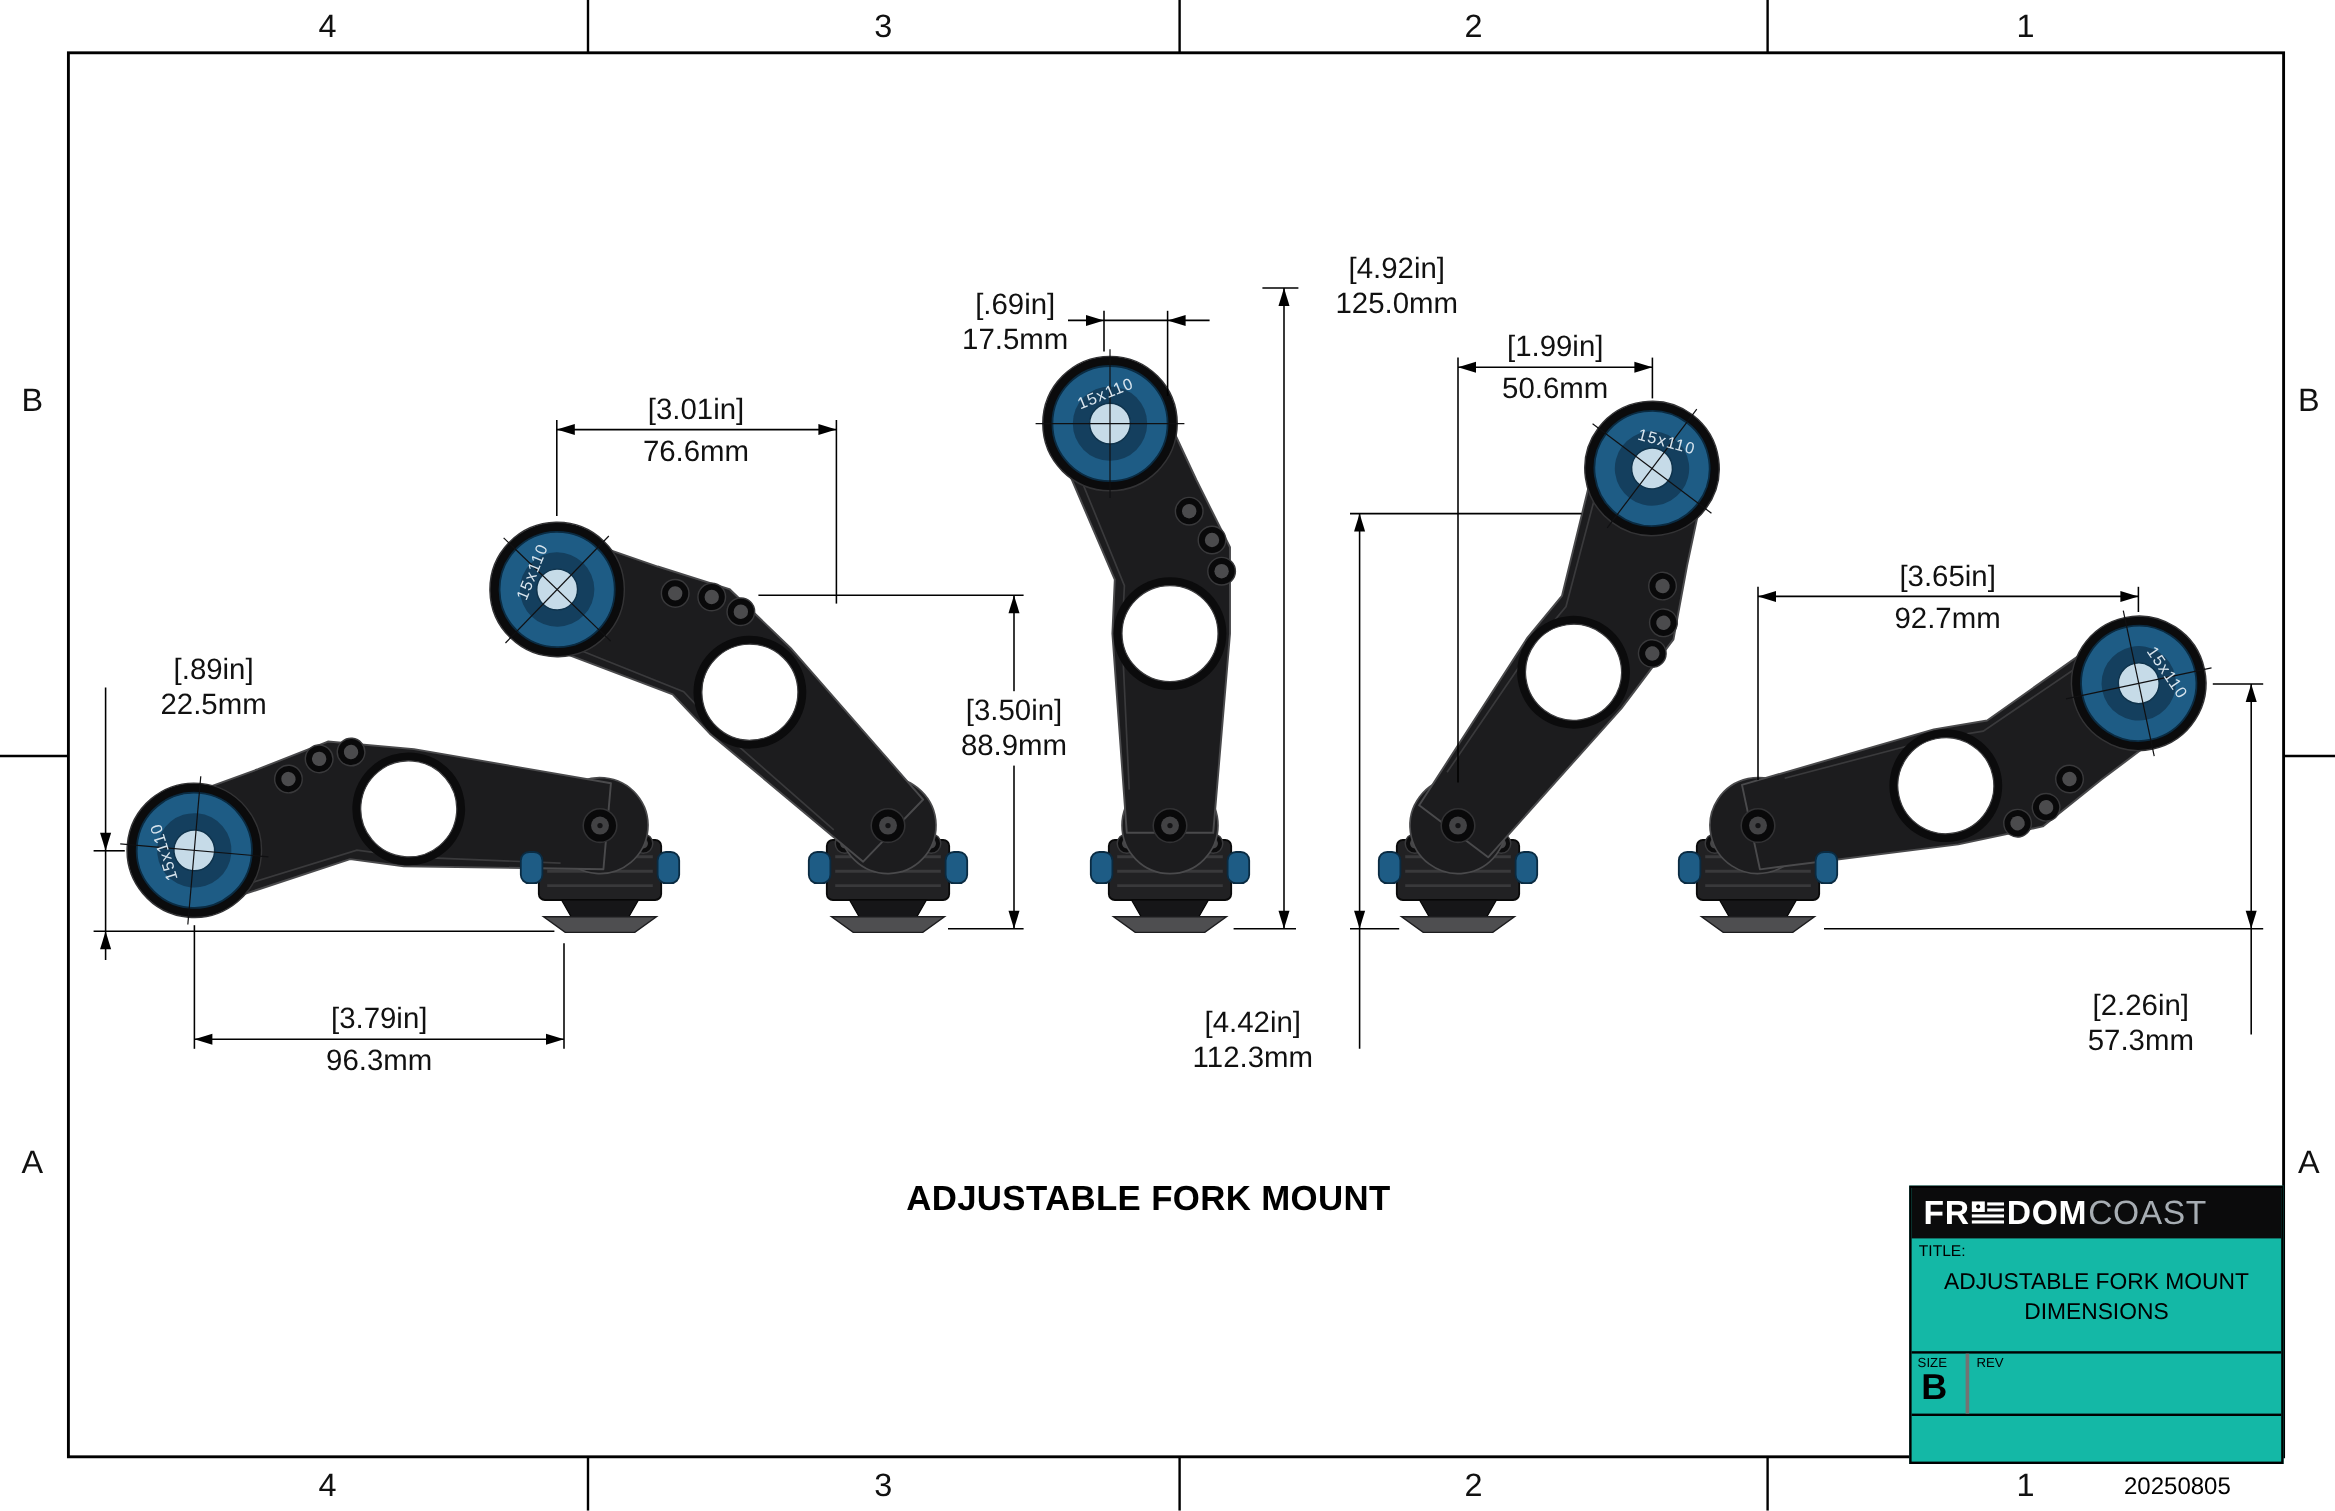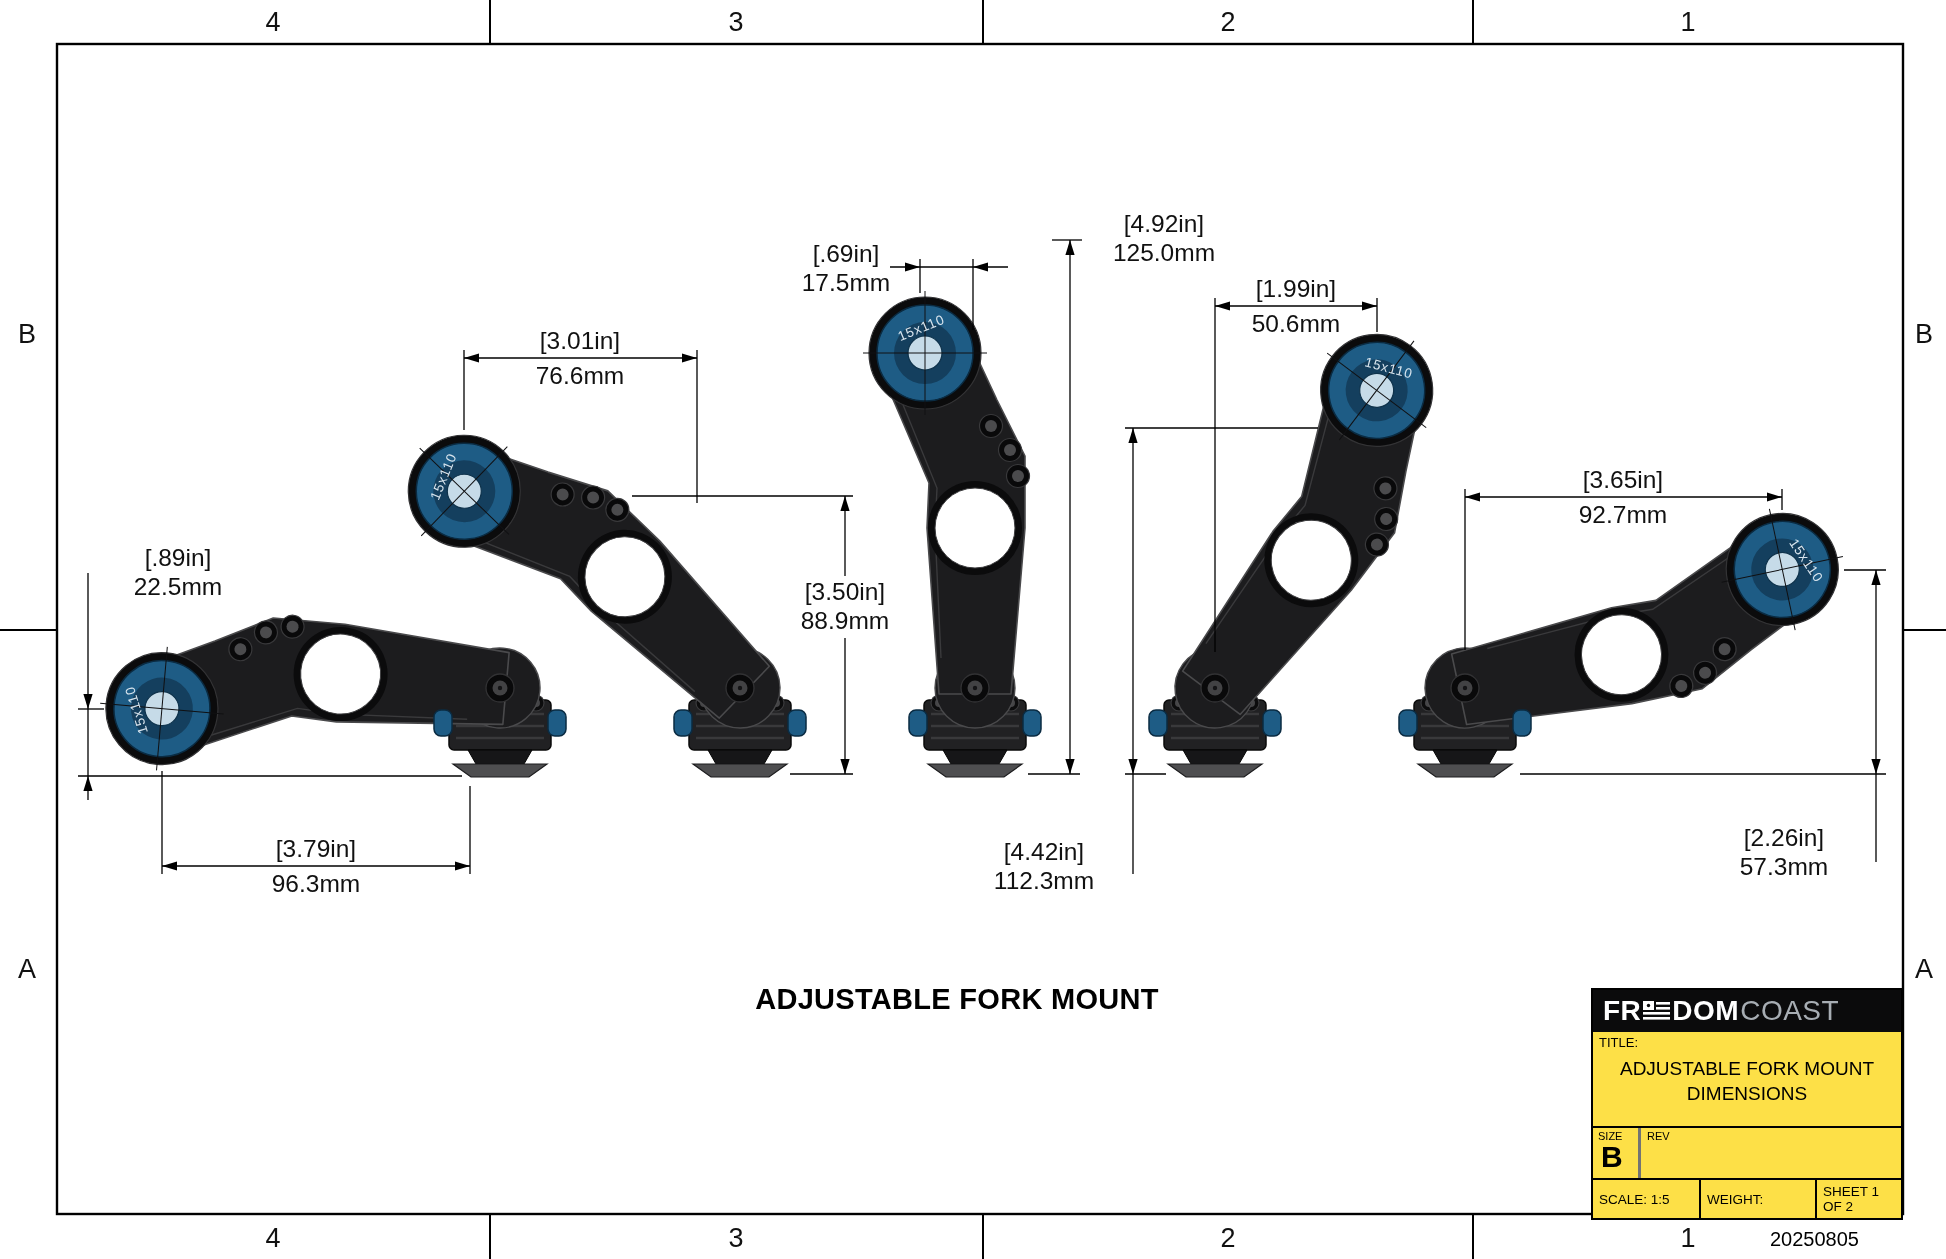--- a/index.html
+++ b/index.html
@@ -1,20 +1,20 @@
 <!DOCTYPE html>
 <html><head>
 <meta charset="utf-8">
 <style>
   *{margin:0;padding:0;box-sizing:border-box}
   html,body{width:1946px;height:1259px;background:#fff;font-family:"Liberation Sans",sans-serif;overflow:hidden;position:relative;color:#000}
   svg.canvas{position:absolute;left:0;top:0}
   .zone{position:absolute;font-size:27px;transform:translate(-50%,-50%);color:#111}
   .note{position:absolute;left:657px;top:980px;width:600px;text-align:center;font-weight:bold;font-size:29px;line-height:1.35;letter-spacing:.3px}
-  .tblock{position:absolute;left:1591px;top:988px;width:312px;height:232px;border:2px solid #000;background:#fde047;display:flex;flex-direction:column}
+  .tblock{position:absolute;left:1591px;top:988px;width:312px;height:232px;border:2px solid #000;background:#14b8a6;display:flex;flex-direction:column}
   .logo{height:42px;background:#0b0b0c;display:flex;align-items:center;padding-left:10px}
   .logo .fr,.logo .dom{color:#fff;font-weight:bold;font-size:28px;letter-spacing:.5px}
   .logo .coast{color:#a7adb3;font-size:28px;letter-spacing:.5px;margin-left:1px}
   .logo svg{margin:0 2px}
   .ttl-section{flex:0 0 96px;border-bottom:2px solid #000}
   .ttl-label{font-size:13px;padding:3px 0 0 6px}
   .ttl-text{text-align:center;font-size:19px;line-height:1.3;margin-top:7px}
   .size-row{flex:0 0 52px;display:flex;border-bottom:2px solid #000}
   .size-cell{width:48px;border-right:3px solid #737373;padding:2px 0 0 5px}
   .lbl-sm{font-size:11px}
@@ -341,20 +341,15 @@
       <div>DIMENSIONS</div>
     </div>
   </div>
   <div class="size-row">
     <div class="size-cell">
       <div class="lbl-sm">SIZE</div>
       <div class="size-val">B</div>
     </div>
     <div class="rev-cell">REV</div>
   </div>
-  <div class="bottom-row">
-    <div class="brc brc1">SCALE: 1:5</div>
-    <div class="brc brc2">WEIGHT:</div>
-    <div class="brc brc3">SHEET 1 OF 2</div>
-  </div>
 </div>
 
 <div class="date">20250805</div>
 
 </body></html>

